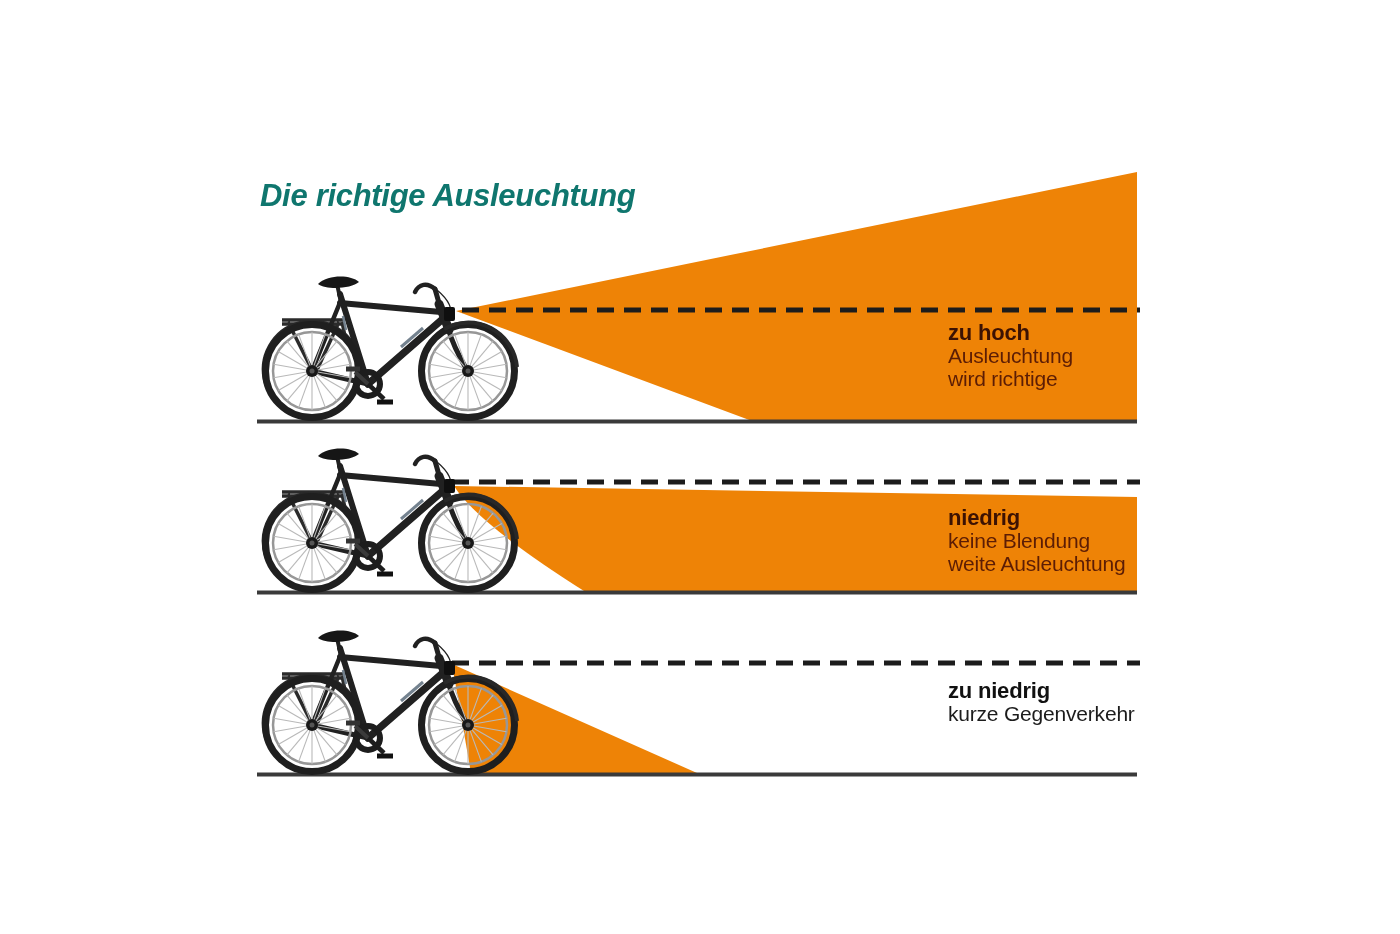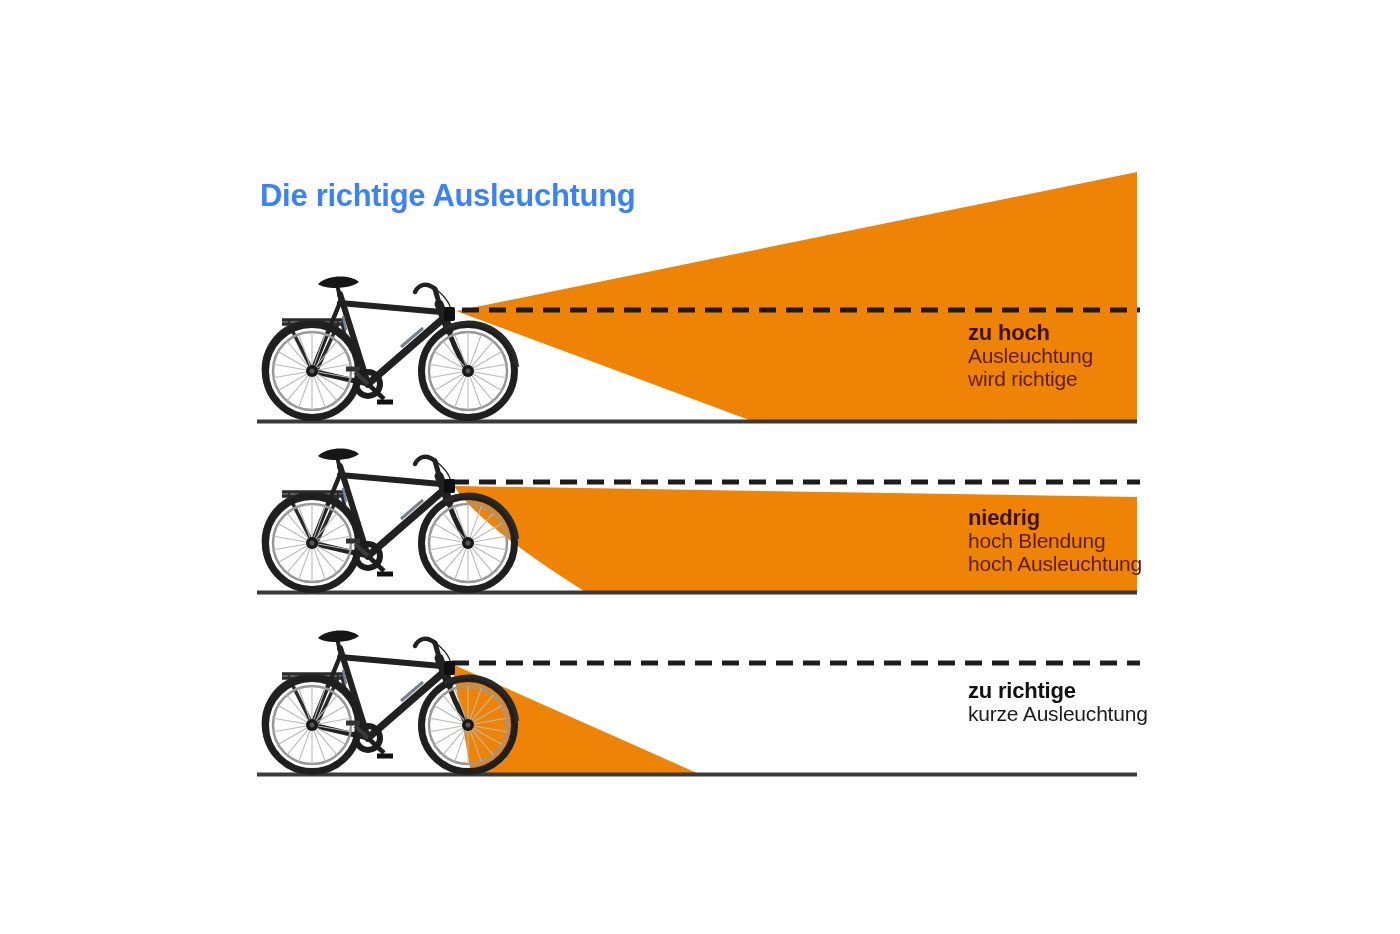--- a/index.html
+++ b/index.html
@@ -3,24 +3,25 @@
 <meta charset="utf-8">
 <style>
   html,body{margin:0;padding:0;}
   body{
     width:1400px;height:934px;position:relative;background:#ffffff;
     font-family:"Liberation Sans", sans-serif;overflow:hidden;
   }
   .stage{position:absolute;left:0;top:0;width:1400px;height:934px;}
   .title{
     position:absolute;left:260px;top:178px;
-    font-size:31px;font-weight:700;color:#3b82f6;letter-spacing:-0.3px;
+    font-size:31px;font-weight:700;color:#0f766e;letter-spacing:-0.3px;
     white-space:nowrap;
+    font-style:italic;
   }
-  .beam-label{position:absolute;white-space:nowrap;line-height:23px;font-size:21px;letter-spacing:-0.2px;margin-left:20px;}
+  .beam-label{position:absolute;white-space:nowrap;line-height:23px;font-size:21px;letter-spacing:-0.2px;}
   .beam-label .heading{font-weight:700;font-size:22px;}
   .label-dark{color:#5c1d05;}
   .label-dark .heading{color:#3c1203;}
   .label-black{color:#1c1c1c;}
   .label-black .heading{color:#111111;}
   svg{display:block;}
   .beam{fill:#ee8306;}
   .dash{stroke:#1c1c1c;stroke-width:5;stroke-dasharray:17 10;fill:none;}
   .ground{stroke:#3a3a3a;stroke-width:4;fill:none;}
 </style>
@@ -106,20 +107,20 @@
 <div class="title">Die richtige Ausleuchtung</div>
 
 <div class="beam-label label-dark" style="left:948px;top:321px">
   <div class="heading">zu hoch</div>
   <div class="line">Ausleuchtung</div>
   <div class="line">wird richtige</div>
 </div>
 
 <div class="beam-label label-dark" style="left:948px;top:506px">
   <div class="heading">niedrig</div>
-  <div class="line">hoch Blendung</div>
-  <div class="line">hoch Ausleuchtung</div>
+  <div class="line">keine Blendung</div>
+  <div class="line">weite Ausleuchtung</div>
 </div>
 
 <div class="beam-label label-black" style="left:948px;top:679px">
-  <div class="heading">zu richtige</div>
-  <div class="line">kurze Ausleuchtung</div>
+  <div class="heading">zu niedrig</div>
+  <div class="line">kurze Gegenverkehr</div>
 </div>
 
 </body></html>

